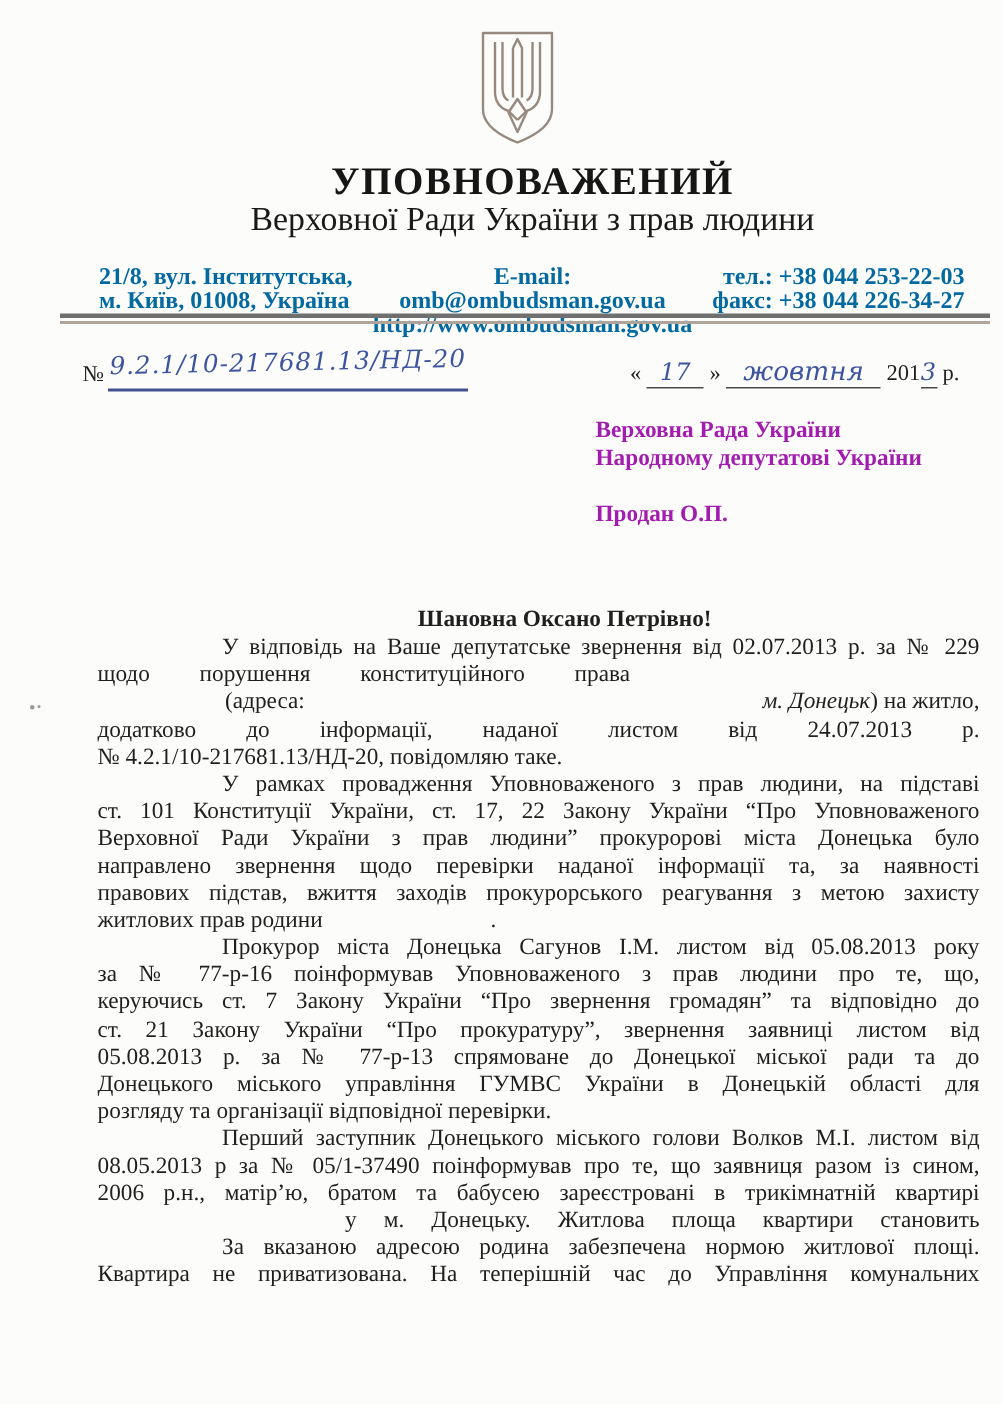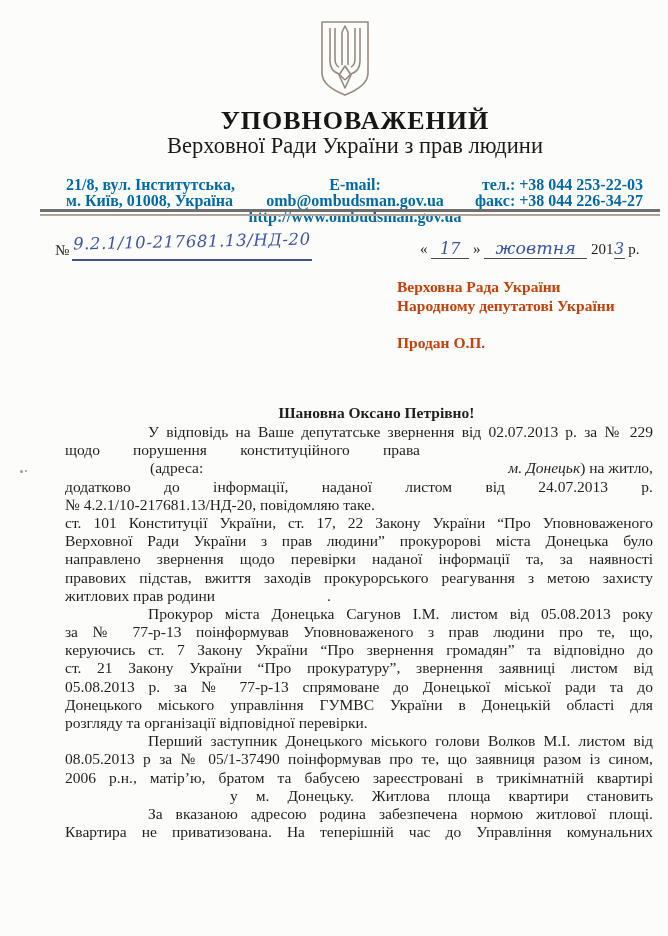--- a/index.html
+++ b/index.html
@@ -39,21 +39,21 @@
   .uline{display:inline-block;border-bottom:1.5px solid #4a4a4a;text-align:center;vertical-align:bottom;}
   .uline.day{width:38px;}
   .uline.month{width:103px;}
   .uline.day .hw{font-size:16px;}
   .uline.month .hw{font-size:17.5px;}
   .year3{display:inline-block;width:11px;border-bottom:1.5px solid #4a4a4a;text-align:center;}
   .year3 .hw{font-size:16px;}
   
   .recipient{
     position:absolute;left:397px;top:278px;font-size:15.5px;font-weight:bold;
-    line-height:18.5px;color:#c2410c;
+    line-height:18.5px;color:#a21caf;
   }
   .recipient .name{margin-top:19px;}
   
   .salutation{
     position:absolute;left:65px;top:404px;width:588px;text-align:center;text-indent:35px;
     font-size:15.5px;font-weight:bold;
   }
   .body-block{position:absolute;left:65px;top:423px;width:588px;font-size:15.5px;}
   .bl{height:18.2px;line-height:18.2px;}
   .j{text-align:justify;text-align-last:justify;}
@@ -128,30 +128,31 @@
   <div class="body-block">
     <div class="bl j ind">У відповідь на Ваше депутатське звернення від 02.07.2013 р. за № 229</div>
     <div class="bl j pr-redact">щодо порушення конституційного права</div>
     <div class="bl line-adresa">
       <span>(адреса:</span>
       <span><span class="city">м. Донецьк</span><span>) на житло,</span></span>
     </div>
     <div class="bl j">додатково до інформації, наданої листом від 24.07.2013 р.</div>
     <div class="bl">№ 4.2.1/10-217681.13/НД-20, повідомляю таке.</div>
 
+    <div class="bl j ind">У рамках провадження Уповноваженого з прав людини, на підставі</div>
     <div class="bl j">ст. 101 Конституції України, ст. 17, 22 Закону України “Про Уповноваженого</div>
     <div class="bl j">Верховної Ради України з прав людини” прокуророві міста Донецька було</div>
     <div class="bl j">направлено звернення щодо перевірки наданої інформації та, за наявності</div>
     <div class="bl j">правових підстав, вжиття заходів прокурорського реагування з метою захисту</div>
     <div class="bl">
       <span>житлових прав родини</span><span class="stray-period">.</span>
     </div>
 
     <div class="bl j ind">Прокурор міста Донецька Сагунов І.М. листом від 05.08.2013 року</div>
-    <div class="bl j">за № 77-р-13 поінформував Уповноваженого з прав людини про те, що,</div>
+    <div class="bl j">за № 77-р-16 поінформував Уповноваженого з прав людини про те, що,</div>
     <div class="bl j">керуючись ст. 7 Закону України “Про звернення громадян” та відповідно до</div>
     <div class="bl j">ст. 21 Закону України “Про прокуратуру”, звернення заявниці листом від</div>
     <div class="bl j">05.08.2013 р. за № 77-р-13 спрямоване до Донецької міської ради та до</div>
     <div class="bl j">Донецького міського управління ГУМВС України в Донецькій області для</div>
     <div class="bl">розгляду та організації відповідної перевірки.</div>
 
     <div class="bl j ind">Перший заступник Донецького міського голови Волков М.І. листом від</div>
     <div class="bl j">08.05.2013 р за № 05/1-37490 поінформував про те, що заявниця разом із сином,</div>
     <div class="bl j">2006 р.н., матір’ю, братом та бабусею зареєстровані в трикімнатній квартирі</div>
     <div class="bl j pl-redact">у м. Донецьку. Житлова площа квартири становить</div>

